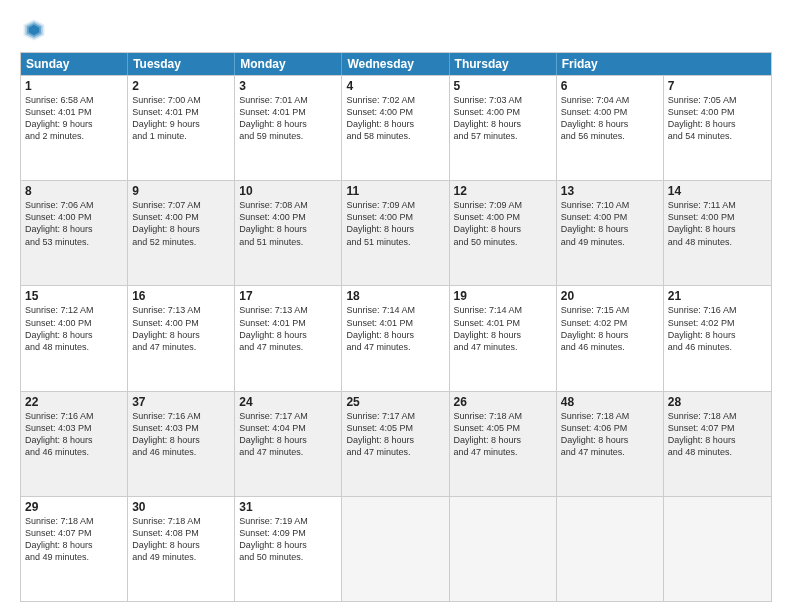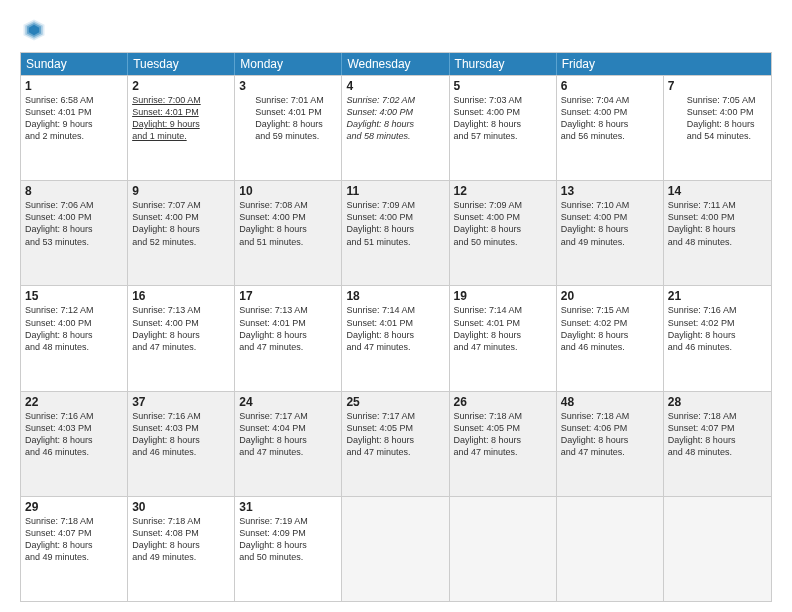--- a/index.html
+++ b/index.html
@@ -58,21 +58,21 @@
       border: 1px solid #ccc;
     }
     .cal-header-row {
       display: grid;
       grid-template-columns: repeat(7, 1fr);
       background: #2980b9;
     }
     .cal-header-cell {
       color: #fff;
       font-size: 12px;
-      font-weight: normal;
+      font-weight: bold;
       padding: 4px 5px;
       text-align: left;
       border-right: 1px solid #5ba3d0;
     }
     .cal-header-cell:last-child { border-right: none; }
     .cal-body {
       display: flex;
       flex-direction: column;
       flex: 1;
     }
@@ -144,56 +144,56 @@
     <div class="cal-row">
           <div class="cal-cell">
             <span class="day-num">1</span>
             <div class="cell-text" style="white-space: pre-line;">Sunrise: 6:58 AM
 Sunset: 4:01 PM
 Daylight: 9 hours
 and 2 minutes.</div>
           </div>
           <div class="cal-cell">
             <span class="day-num">2</span>
-            <div class="cell-text" style="white-space: pre-line; text-decoration: underline;">Sunrise: 7:00 AM
+            <div class="cell-text" style="white-space: pre-line;">Sunrise: 7:00 AM
 Sunset: 4:01 PM
 Daylight: 9 hours
 and 1 minute.</div>
           </div>
           <div class="cal-cell">
             <span class="day-num">3</span>
-            <div class="cell-text" style="white-space: pre-line; margin-left: 16px;">Sunrise: 7:01 AM
+            <div class="cell-text" style="white-space: pre-line;">Sunrise: 7:01 AM
 Sunset: 4:01 PM
 Daylight: 8 hours
 and 59 minutes.</div>
           </div>
           <div class="cal-cell">
             <span class="day-num">4</span>
-            <div class="cell-text" style="white-space: pre-line; font-style: italic;">Sunrise: 7:02 AM
+            <div class="cell-text" style="white-space: pre-line;">Sunrise: 7:02 AM
 Sunset: 4:00 PM
 Daylight: 8 hours
 and 58 minutes.</div>
           </div>
           <div class="cal-cell">
             <span class="day-num">5</span>
             <div class="cell-text" style="white-space: pre-line;">Sunrise: 7:03 AM
 Sunset: 4:00 PM
 Daylight: 8 hours
 and 57 minutes.</div>
           </div>
           <div class="cal-cell">
             <span class="day-num">6</span>
             <div class="cell-text" style="white-space: pre-line;">Sunrise: 7:04 AM
 Sunset: 4:00 PM
 Daylight: 8 hours
 and 56 minutes.</div>
           </div>
           <div class="cal-cell">
             <span class="day-num">7</span>
-            <div class="cell-text" style="white-space: pre-line; margin-left: 19px;">Sunrise: 7:05 AM
+            <div class="cell-text" style="white-space: pre-line;">Sunrise: 7:05 AM
 Sunset: 4:00 PM
 Daylight: 8 hours
 and 54 minutes.</div>
           </div>
         </div>
         <div class="cal-row">
           <div class="cal-cell shaded">
             <span class="day-num">8</span>
             <div class="cell-text" style="white-space: pre-line;">Sunrise: 7:06 AM
 Sunset: 4:00 PM

